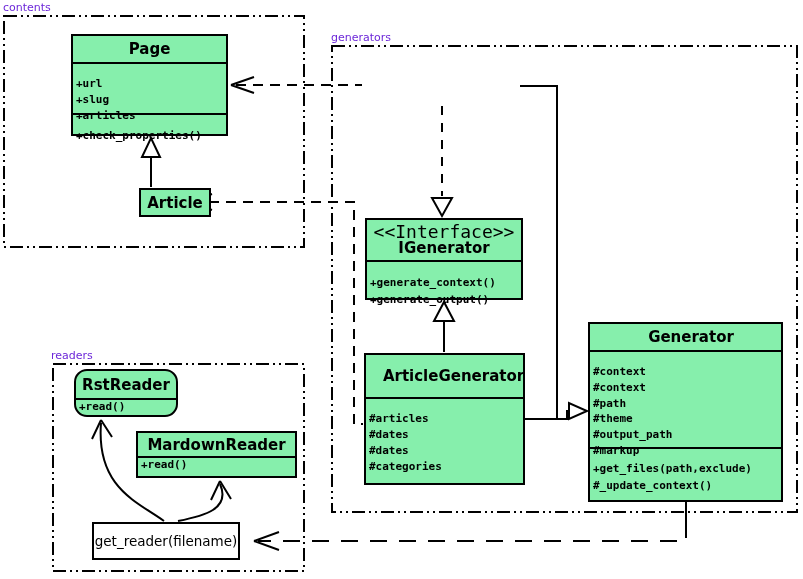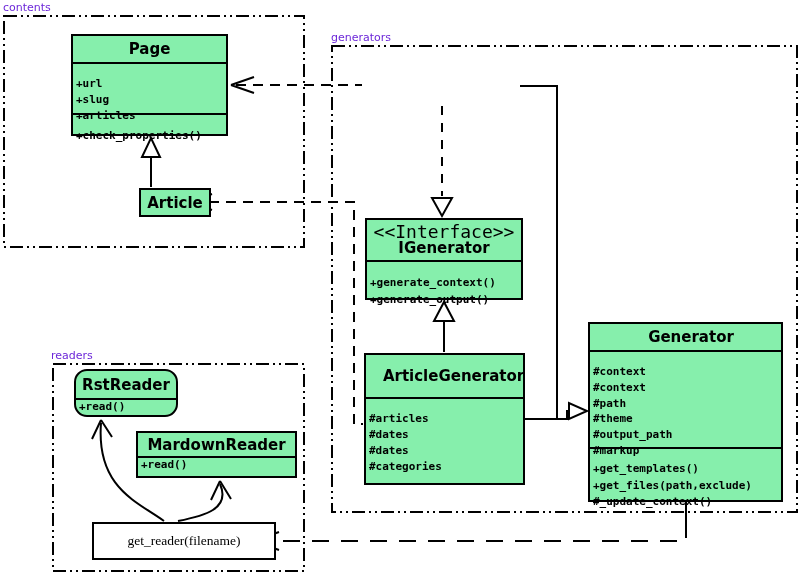--- a/index.html
+++ b/index.html
@@ -146,37 +146,36 @@
     <div class="uml-title" style="height:26px;padding-left:11px;">Generator</div>
     <div class="uml-members" style="height:97px; line-height:15.8px;">
       <div>#context</div>
       <div>#context</div>
       <div>#path</div>
       <div>#theme</div>
       <div>#output_path</div>
       <div>#markup</div>
     </div>
     <div class="uml-members" style="height:53px; line-height:16.5px;">
-      <div>+get_templates()</div>
       <div>+get_files(path,exclude)</div>
       <div>#_update_context()</div>
     </div>
   </div>
 
   <div class="uml-class" style="left:74px; top:369px; width:104px; height:48px;border-radius:13px;">
     <div class="uml-title" style="height:27px;">RstReader</div>
     <div class="uml-members" style="height:17px; line-height:14px; padding-top:0;">
       <div>+read()</div>
     </div>
   </div>
 
   <div class="uml-class" style="left:136px; top:431px; width:161px; height:47px;">
     <div class="uml-title" style="height:23px;">MardownReader</div>
     <div class="uml-members" style="height:16px; line-height:14px; padding-top:0;">
       <div>+read()</div>
     </div>
   </div>
 
-  <div class="plain-box" style="left:92px; top:522px; width:184px; height:38px;font-family:Liberation Serif, serif;">
+  <div class="plain-box" style="left:92px; top:522px; width:148px; height:38px;">
     <span>get_reader(filename)</span>
   </div>
 
 </div>
 
 </body></html>

